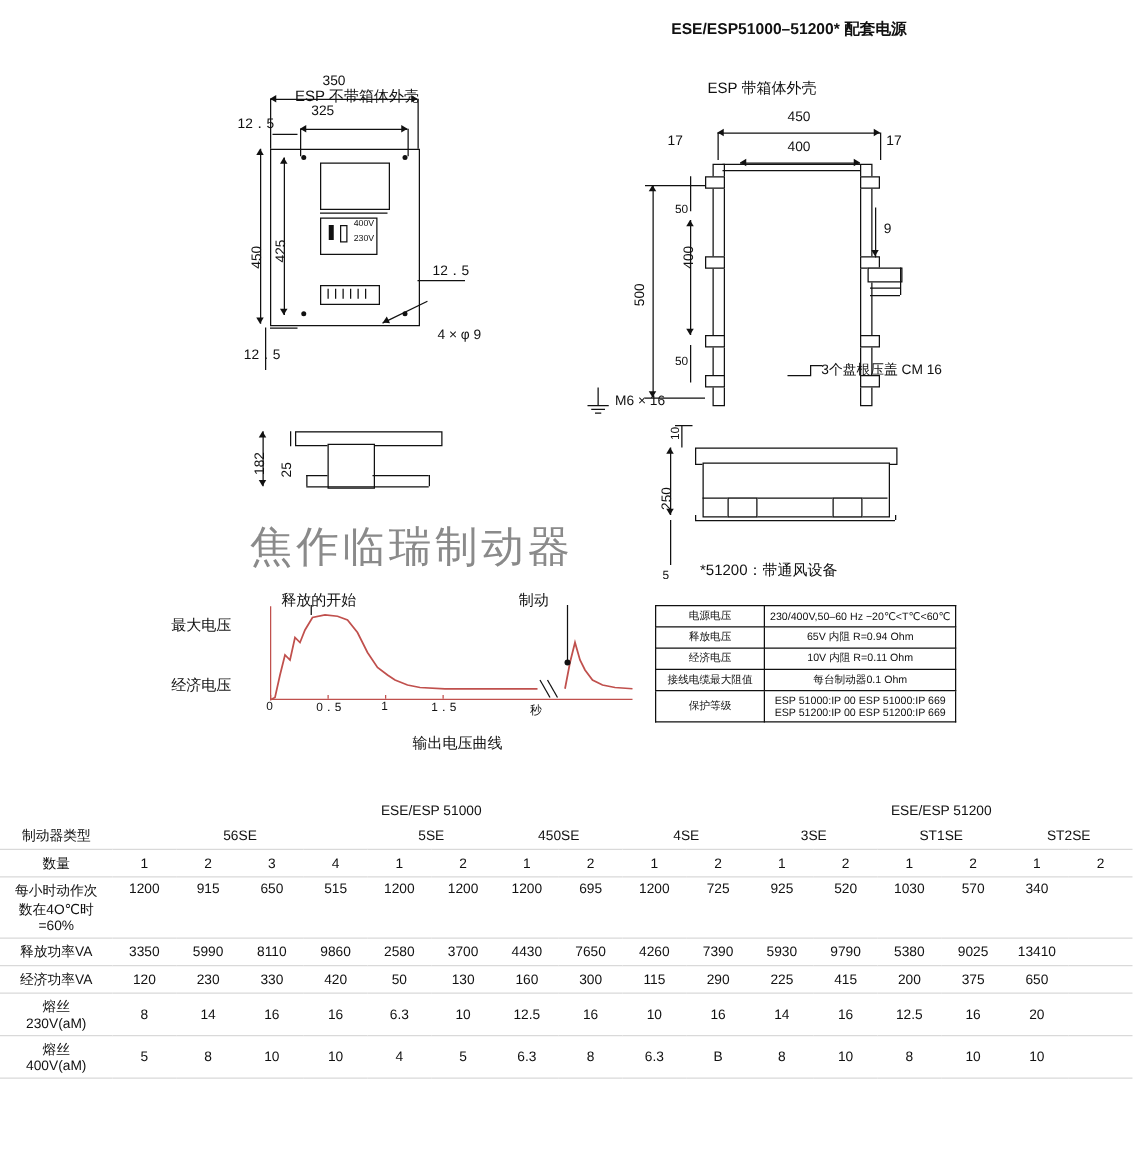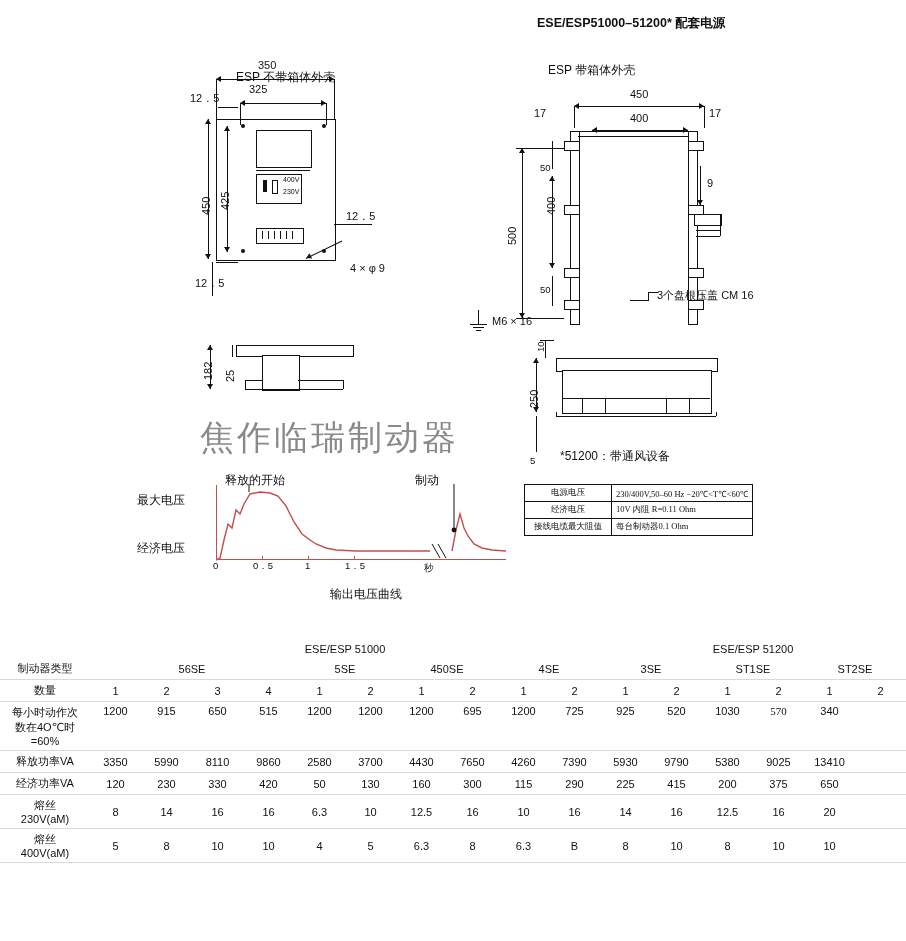--- a/index.html
+++ b/index.html
@@ -25,21 +25,21 @@
   .ah-u{border-left:3px solid transparent;border-right:3px solid transparent;border-bottom:5px solid #111;}
   .ah-d{border-left:3px solid transparent;border-right:3px solid transparent;border-top:5px solid #111;}
 
   
   .wm{position:absolute;font-size:34px;color:#8a8a8a;letter-spacing:3px;font-family:"DejaVu Sans",sans-serif;white-space:nowrap;}
 
   
   .spec{position:absolute;border-collapse:collapse;font-size:8.5px;}
   .spec td{border:1px solid #111;padding:2px 4px;vertical-align:middle;white-space:nowrap;}
   .spec td.k{width:78px;text-align:center;}
-  .spec td.v{text-align:left;font-family:Liberation Serif, serif;}
+  .spec td.v{text-align:center;}
   .spec .c1{width:120px;}
 
   
   .axis{position:absolute;background:#c0504d;}
   .chartbox{position:absolute;}
   .tickr{position:absolute;background:#c0504d;width:1px;height:3px;}
 
   
   .dt{position:absolute;left:0;top:640px;width:906px;border-collapse:collapse;font-size:11px;}
   .dt td{border-top:1px solid #d9d9d9;border-bottom:1px solid #d9d9d9;padding:3px 2px;text-align:center;color:#111;}
@@ -131,21 +131,21 @@
   <div class="lbl rot" style="left:202px;top:380px;">182</div>
   <div class="vl" style="left:210px;top:345px;height:44px;"></div>
   <div class="ah ah-u" style="left:207px;top:345px;"></div>
   <div class="ah ah-d" style="left:207px;top:384px;"></div>
 
   <div class="lbl rot" style="left:224px;top:382px;">25</div>
   <div class="vl" style="left:232px;top:345px;height:12px;"></div>
 
   <div class="wm" style="left:200px;top:415px;">焦作临瑞制动器</div>
 
-  <div class="lbl-cn" style="left:548px;top:62px;text-align:center;">ESP 带箱体外壳</div>
+  <div class="lbl-cn" style="left:566px;top:62px;text-align:center;">ESP 带箱体外壳</div>
 
   <div class="lbl" style="left:630px;top:88px;">450</div>
   <div class="hl" style="left:574px;top:106px;width:130px;"></div>
   <div class="ah ah-l" style="left:574px;top:103px;"></div>
   <div class="ah ah-r" style="left:699px;top:103px;"></div>
   <div class="vl" style="left:574px;top:106px;height:22px;"></div>
   <div class="vl" style="left:704px;top:106px;height:22px;"></div>
 
   <div class="lbl" style="left:630px;top:112px;">400</div>
   <div class="hl" style="left:592px;top:130px;width:96px;"></div>
@@ -261,26 +261,37 @@
   <div class="lbl-s" style="left:424px;top:562px;">秒</div>
   <div class="lbl-cn" style="left:330px;top:586px;">输出电压曲线</div>
 
   <table class="spec" style="left:524px;top:484px;">
     <tbody>
         <tr>
       <td class="k">电源电压</td>
       <td class="v c1">230/400V,50–60 Hz  −20℃&lt;T℃&lt;60℃</td>
     </tr>
     <tr>
+      <td class="k">释放电压</td>
+      <td class="v">65V  内阻  R=0.94 Ohm</td>
+    </tr>
+    <tr>
       <td class="k">经济电压</td>
       <td class="v">10V  内阻  R=0.11 Ohm</td>
     </tr>
     <tr>
       <td class="k">接线电缆最大阻值</td>
       <td class="v">每台制动器0.1 Ohm</td>
+    </tr>
+    <tr>
+      <td class="k">保护等级</td>
+      <td class="v">
+        <div>ESP 51000:IP 00    ESP 51000:IP 669</div>
+        <div>ESP 51200:IP 00    ESP 51200:IP 669</div>
+      </td>
     </tr>
   </tbody>
     </table>
 
   <table class="dt">
     <colgroup>
       <col style="width:86px">
       <col span="16" style="width:51px">
     </colgroup>
 
@@ -334,21 +345,21 @@
       <td style="vertical-align:top;">515</td>
       <td style="vertical-align:top;">1200</td>
       <td style="vertical-align:top;">1200</td>
       <td style="vertical-align:top;">1200</td>
       <td style="vertical-align:top;">695</td>
       <td style="vertical-align:top;">1200</td>
       <td style="vertical-align:top;">725</td>
       <td style="vertical-align:top;">925</td>
       <td style="vertical-align:top;">520</td>
       <td style="vertical-align:top;">1030</td>
-      <td style="vertical-align:top;font-family:Liberation Serif, serif;">570</td>
+      <td style="vertical-align:top;">570</td>
       <td style="vertical-align:top;">340</td>
       <td style="vertical-align:top;"></td>
     </tr>
 
     <tr>
       <td class="lbl-col">释放功率VA</td>
       <td>3350</td>
       <td>5990</td>
       <td>8110</td>
       <td>9860</td>

